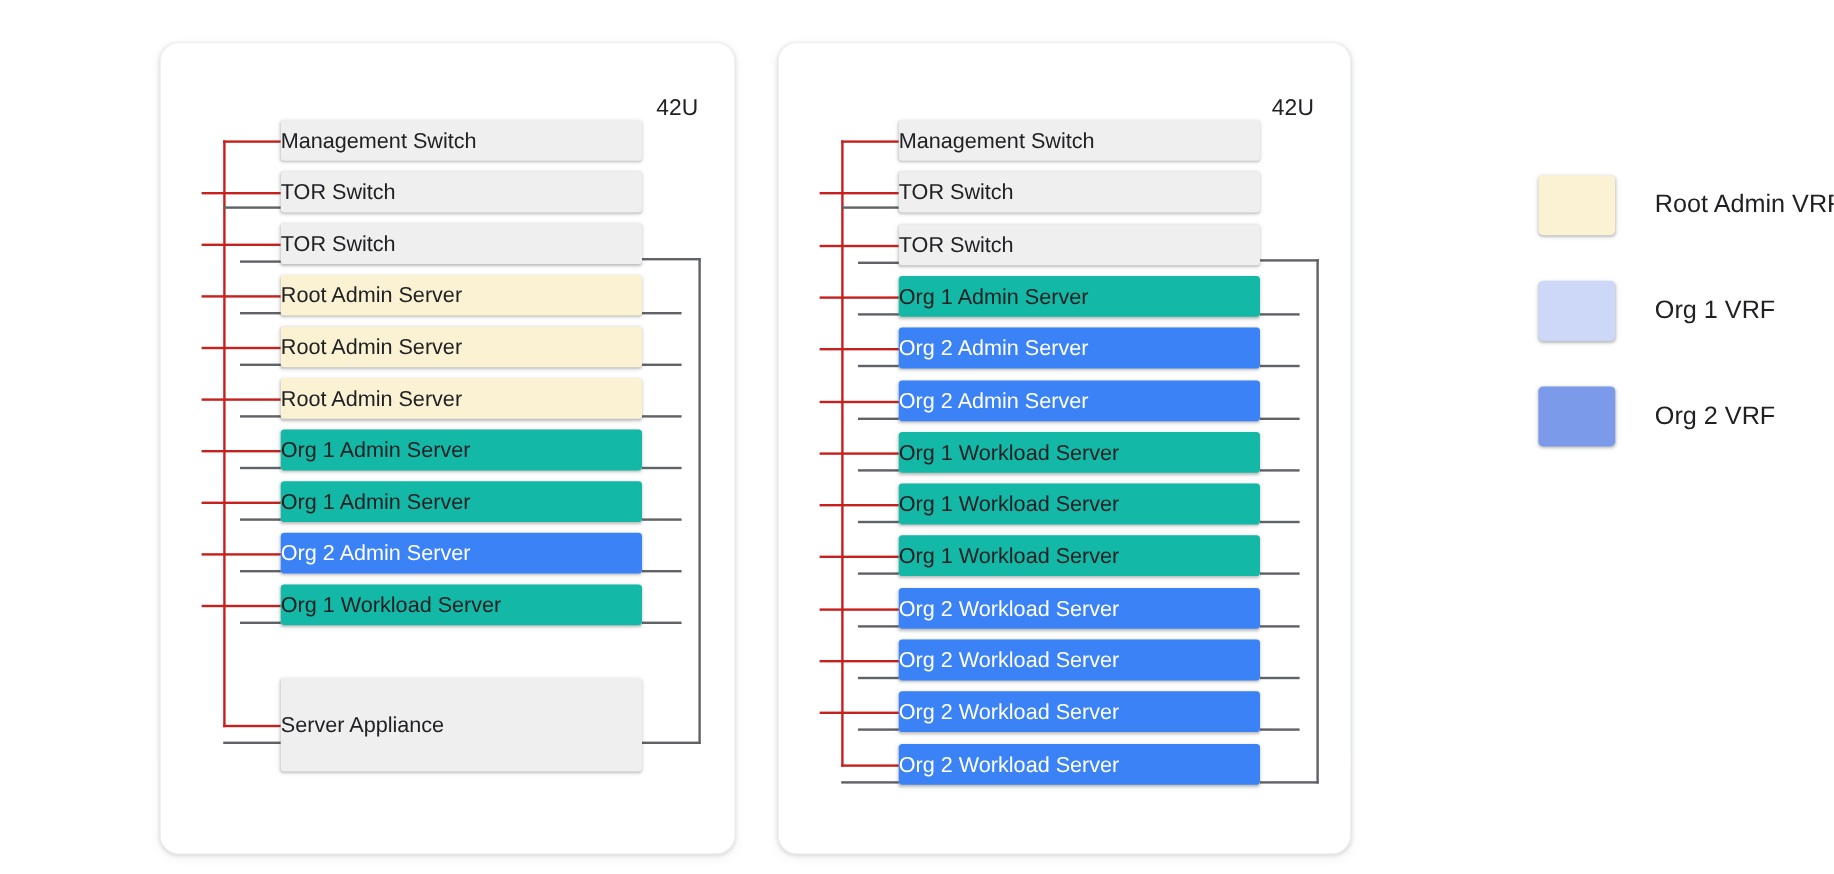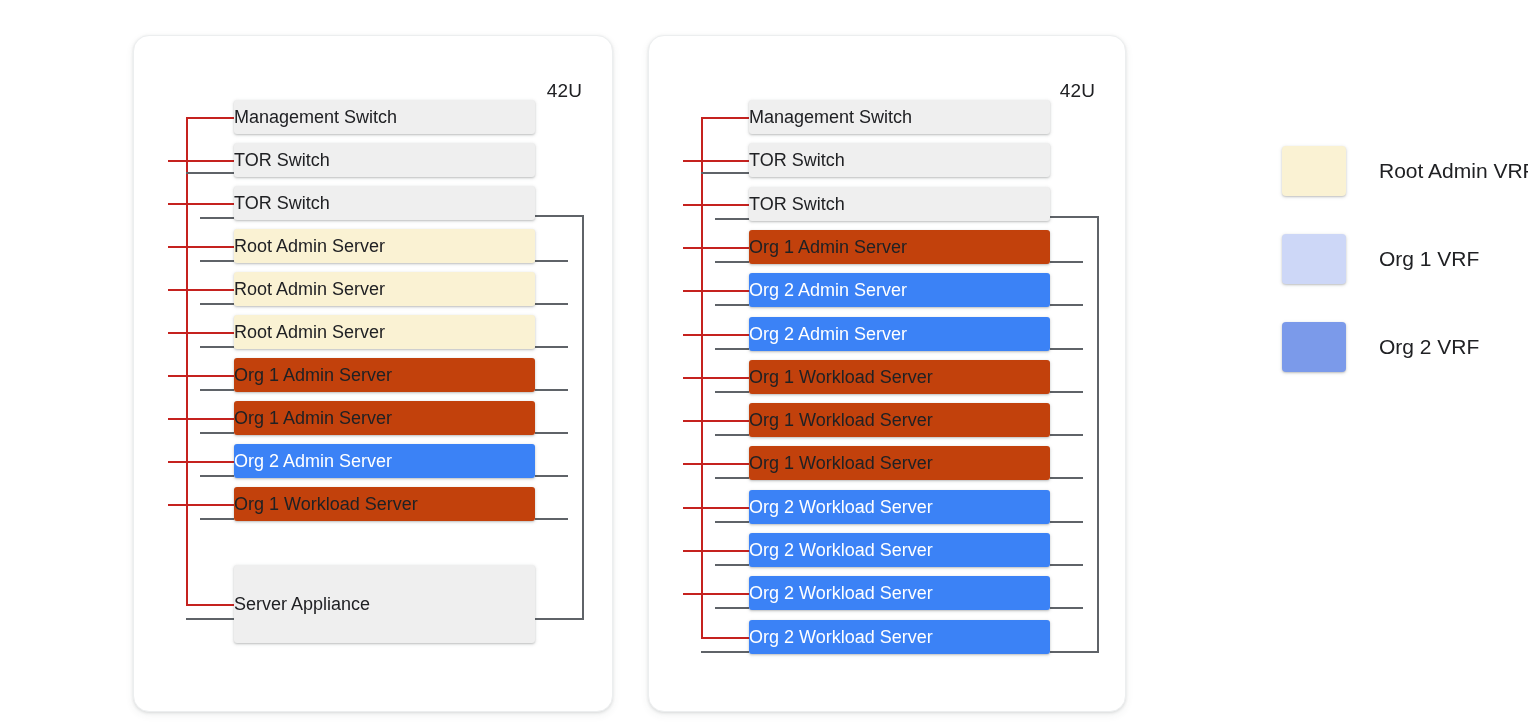--- a/index.html
+++ b/index.html
@@ -37,21 +37,21 @@
     display:flex;align-items:center;justify-content:flex-start;
     border-radius:3px;
     font-size:18px;
     color:#202124;
     white-space:nowrap;
     box-shadow:0 1px 2px rgba(60,64,67,.26), 0 1px 4px rgba(60,64,67,.12);
     z-index:4;
   }
   .device.t-grey{background:#efefef;color:#202124;}
   .device.t-root{background:#faf2d3;color:#202124;}
-  .device.t-org1{background:#c2410c;color:#202124;}
+  .device.t-org1{background:#14b8a6;color:#202124;}
   .device.t-org2{background:#3b82f6;color:#ffffff;}
 
   
   .wire{position:absolute;z-index:2;}
   .wire.red{background:#c5221f;}
   .wire.grey{background:#5f6368;}
   .wire.h{height:2px;}
   .wire.v{width:2px;}
 
   

